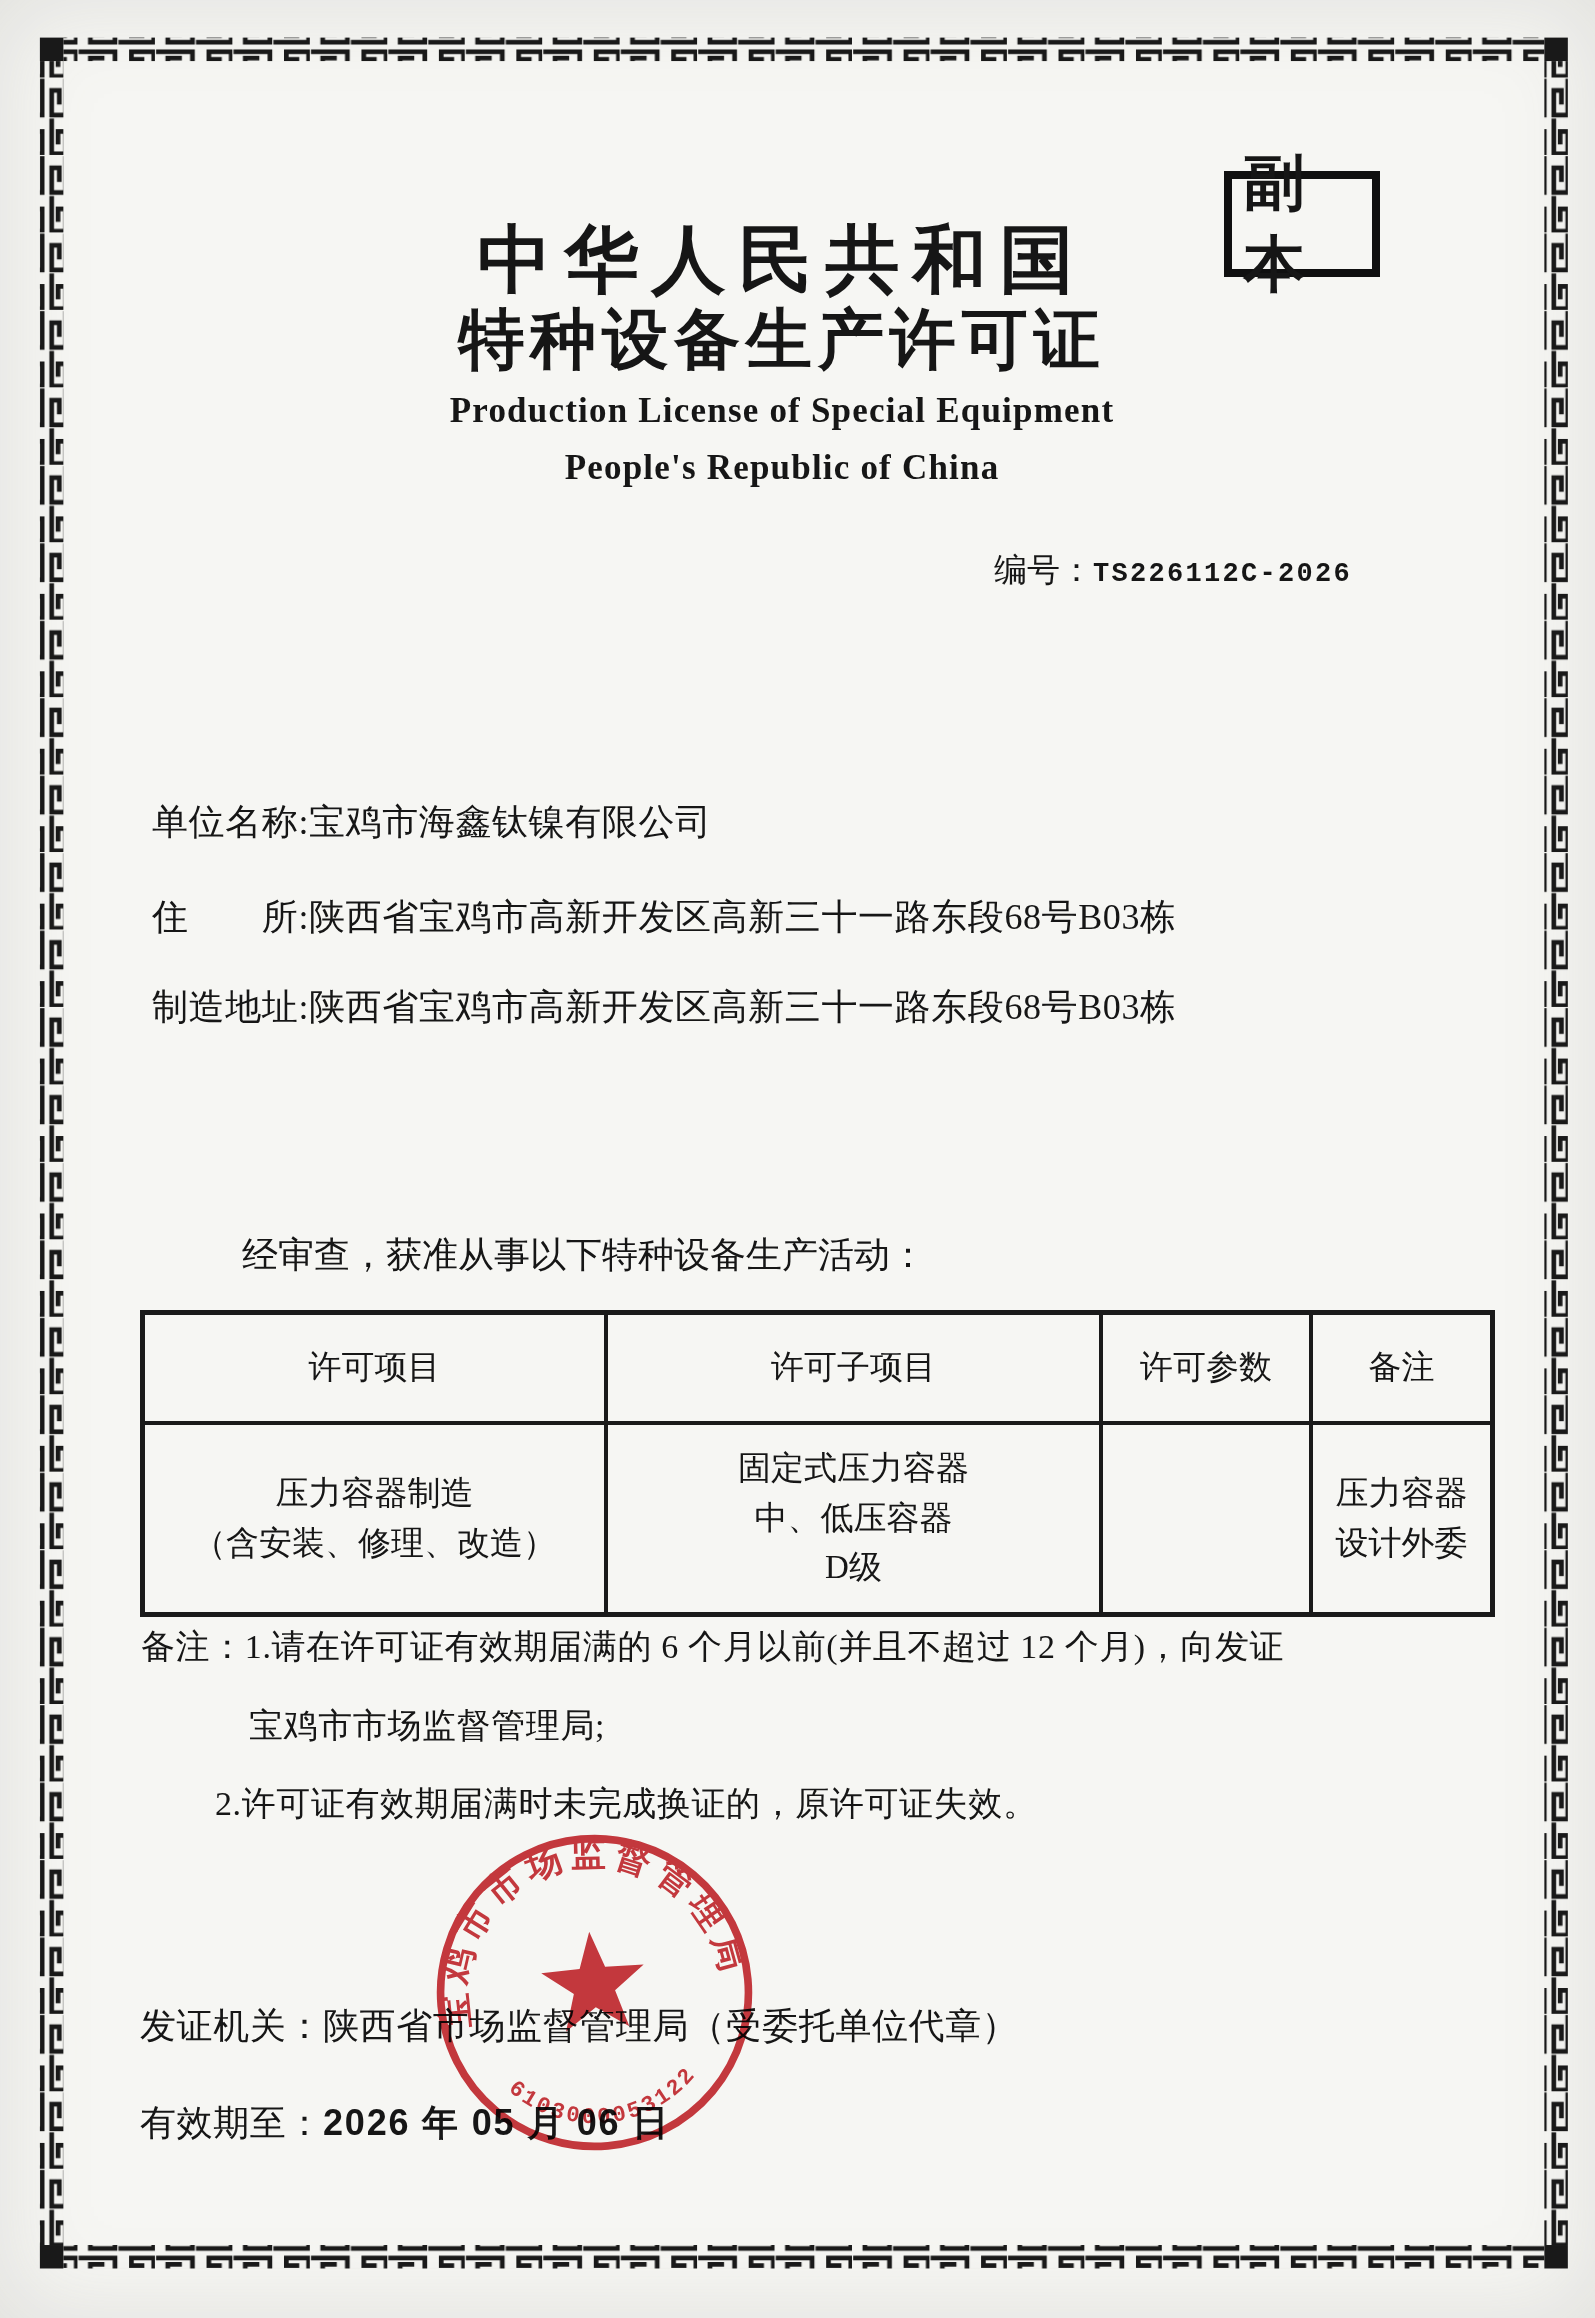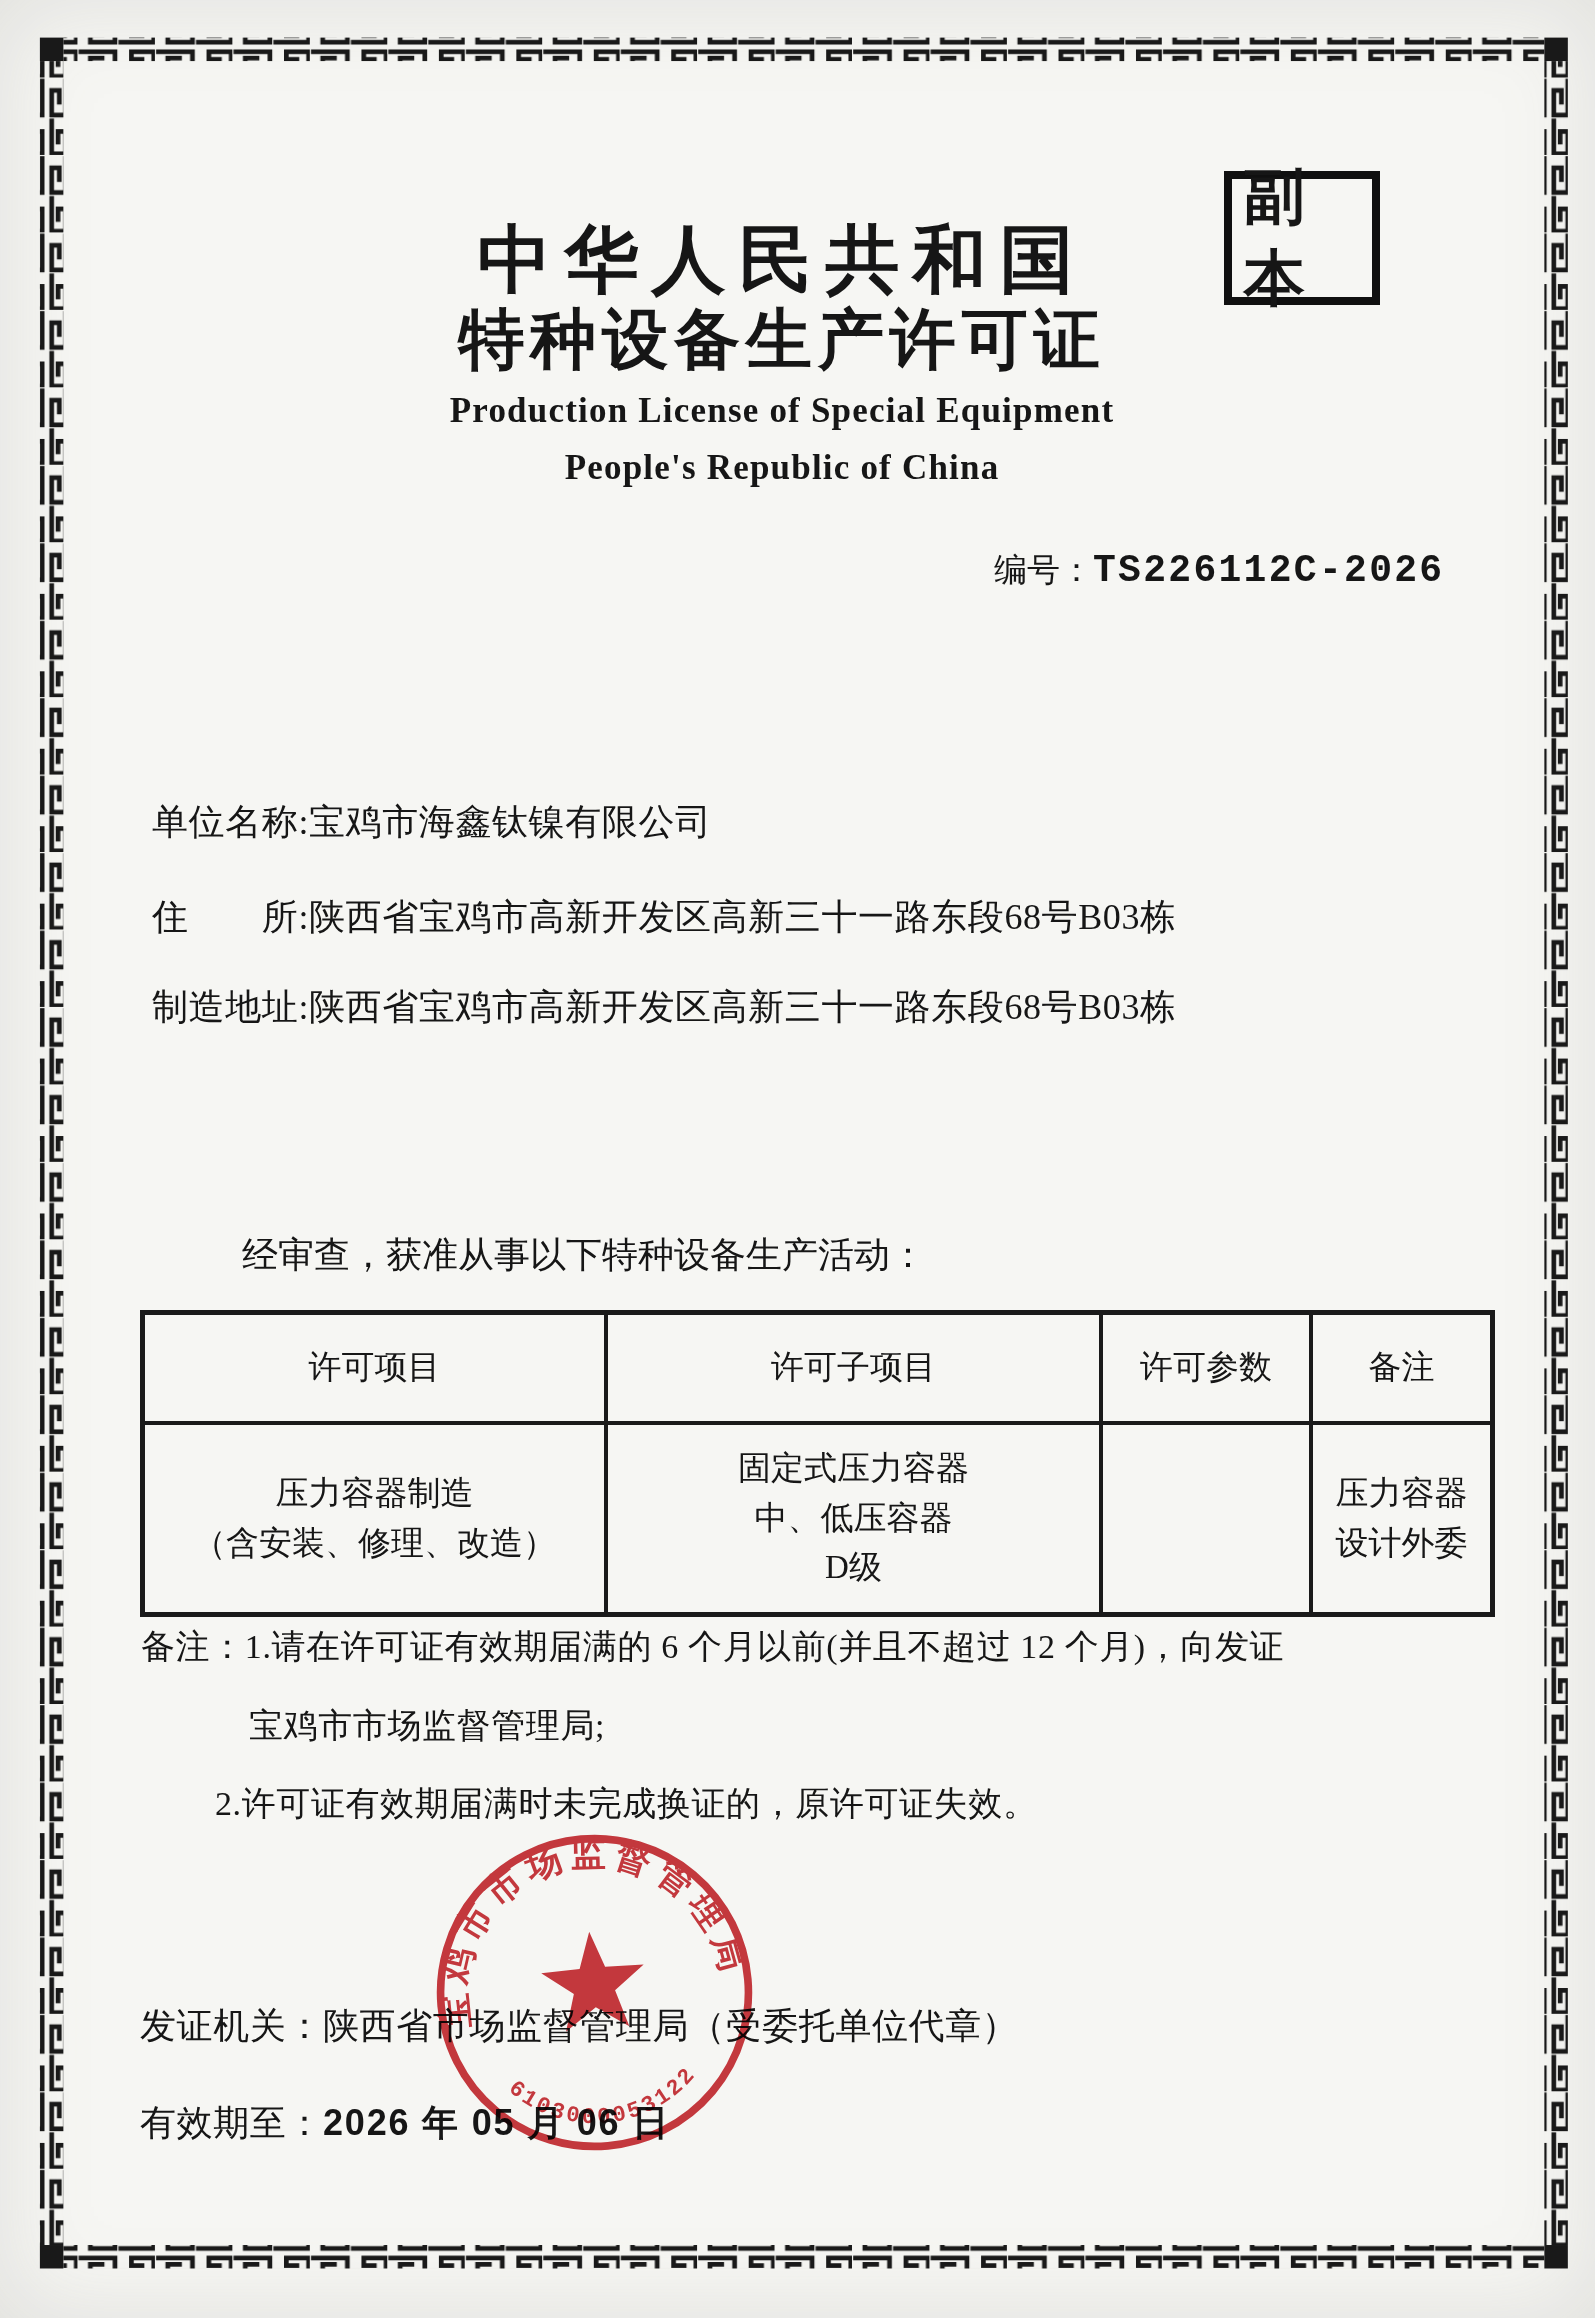--- a/index.html
+++ b/index.html
@@ -12,38 +12,38 @@
     overflow:hidden;
   }
   .page { position:absolute; inset:0; box-shadow: inset 0 0 94px rgba(120,120,118,.18); }
   .abs { position:absolute; }
 
   
   .frame-svg { position:absolute; left:0; top:0; width:1596px; height:2319px; }
 
   
   .copy-box {
-    left:1224px; top:171px; width:156px; height:134px;
+    left:1224px; top:171px; width:156px; height:106px;
     border:8.2px solid #101010;
     display:flex; align-items:center; justify-content:center;
     font-size:61px; font-weight:bold; letter-spacing:14px; padding-left:11.7px;
     box-sizing:border-box;
   }
 
   
   .title-line { left:0; width:1564px; text-align:center; font-weight:bold; white-space:nowrap; }
   .title-cn1 { top:211px; font-size:74px; letter-spacing:13px; }
   .title-cn2 { top:295px; font-size:66px; letter-spacing:5.9px; }
   .title-en1 { top:391px; font-size:35px; letter-spacing:1.2px; }
   .title-en2 { top:448px; font-size:35px; letter-spacing:1.2px; }
 
   .license-no { left:994px; top:548px; font-size:33px; white-space:nowrap; }
   .license-no .num {
     font-family:"Liberation Mono","DejaVu Sans Mono",monospace;
-    font-weight:bold; letter-spacing:2.3px; font-size:38px;
+    font-weight:bold; letter-spacing:2.3px; font-size:27px;
   }
 
   
   .info-line { left:152px; font-size:36px; white-space:nowrap; letter-spacing:0.6px; }
   .info-company  { top:798px; }
   .info-residence{ top:893px; }
   .info-address  { top:983px; }
 
   .intro { left:242px; top:1231px; font-size:36px; white-space:nowrap; }
 

